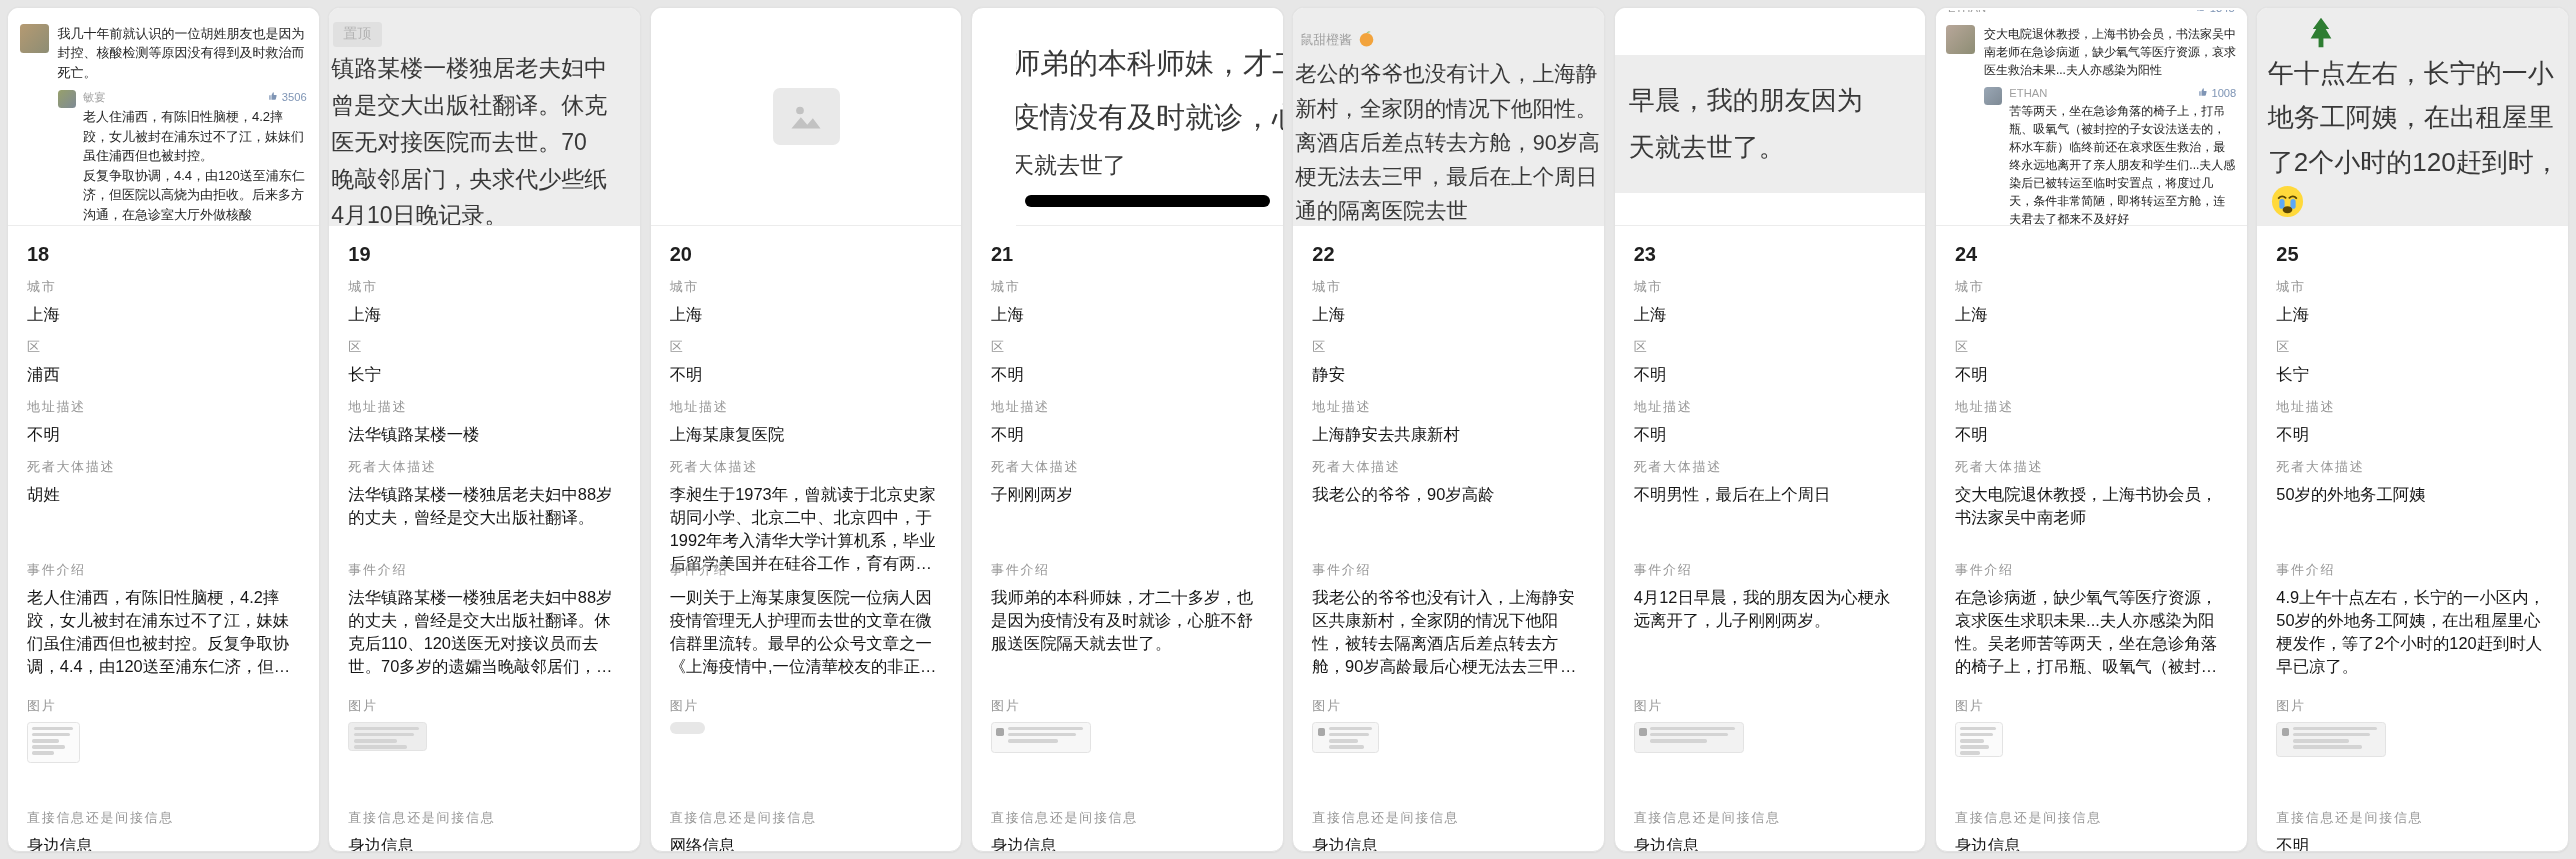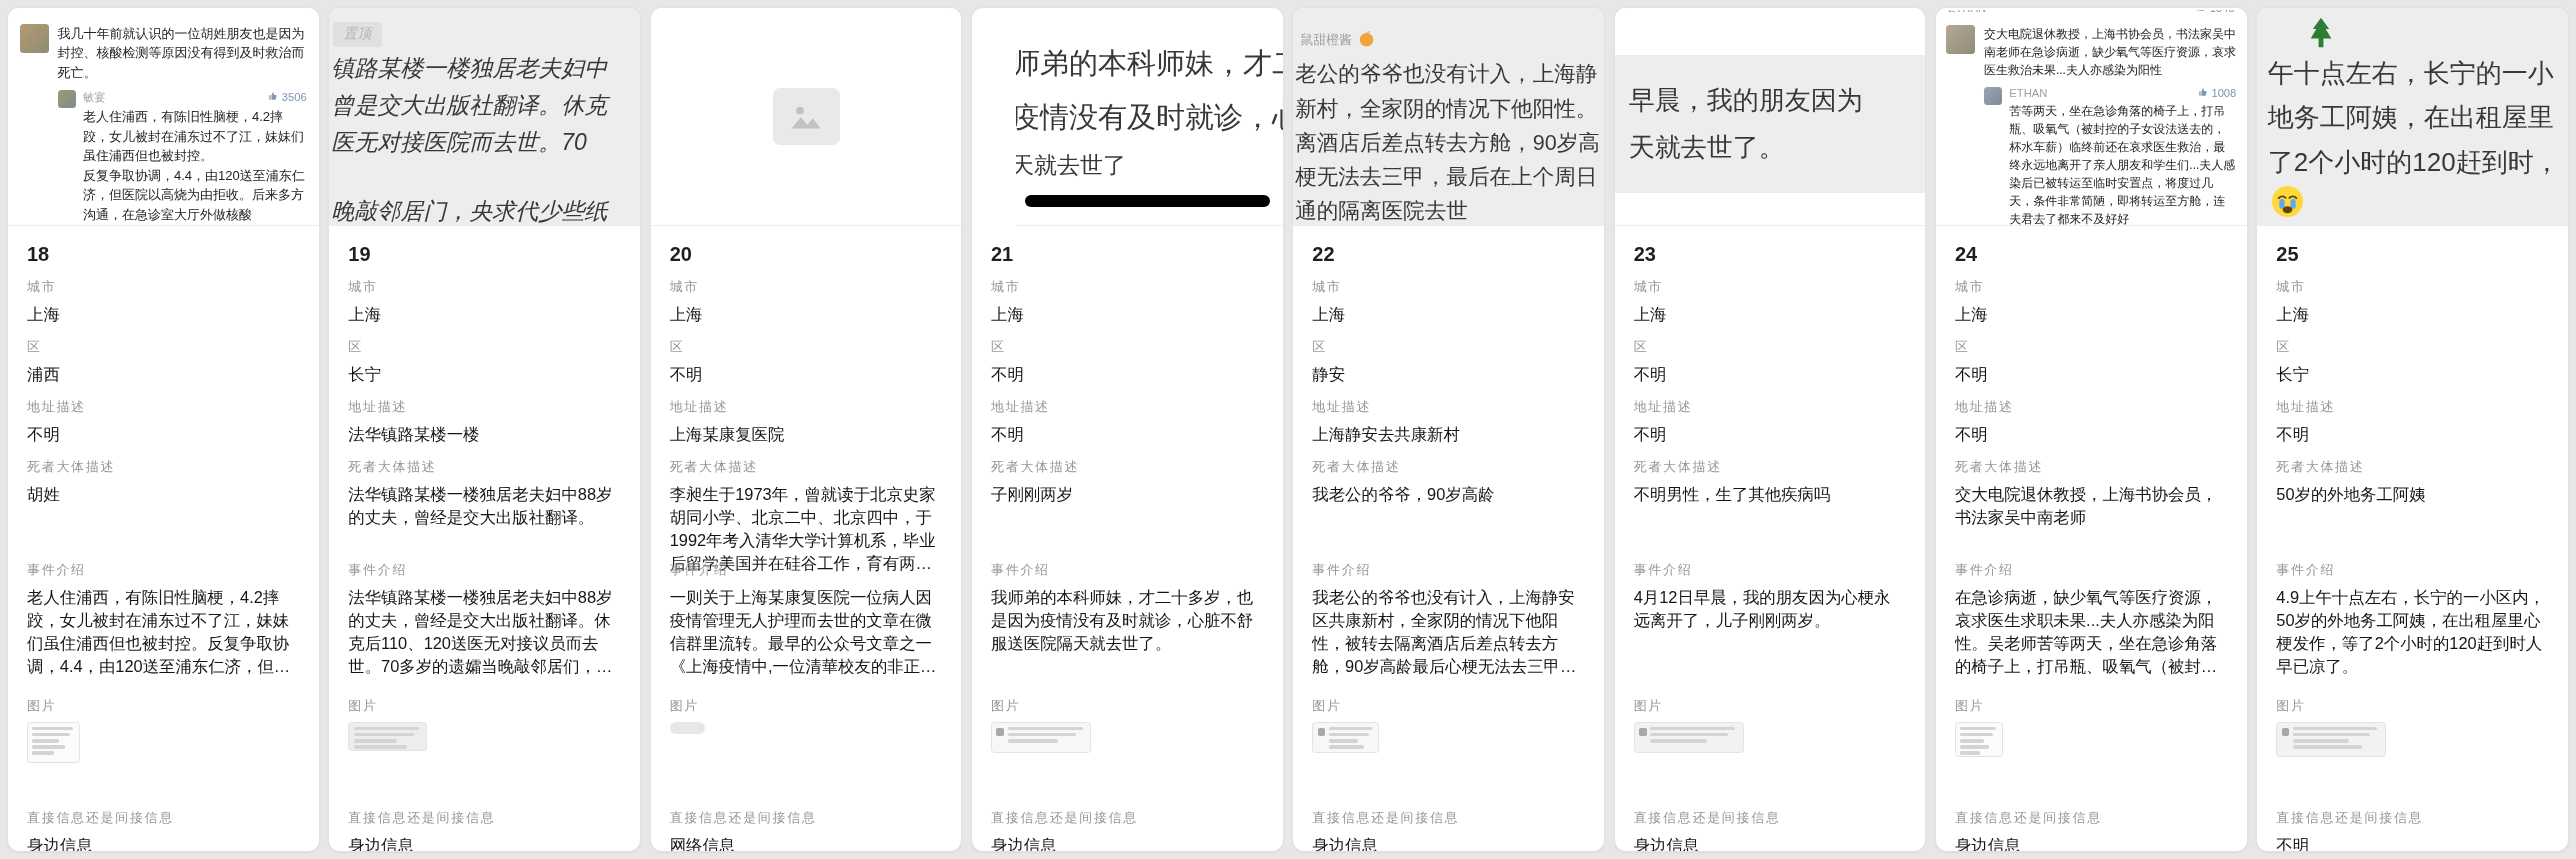--- a/index.html
+++ b/index.html
@@ -124,26 +124,26 @@
       </section>
       <section class="f fd">
         <div class="lbl">直接信息还是间接信息</div>
         <div class="val">身边信息</div>
       </section>
     </div>
   </article>
 
   <article class="card">
     <div class="preview" style="background: rgb(237, 237, 237);">
-        <div class="pv-inner" style="padding: 5.2px 0px 0px; margin-left: -5.2px; font-style: italic;">
+        <div class="pv-inner" style="padding: 5.2px 0px 0px; margin-left: -5.2px;">
           <div><span class="badge">置顶</span></div>
           <div class="bigline" style="font-size: 23px; line-height: 1.6; padding-left: 7px;">镇路某楼一楼独居老夫妇中</div>
           <div class="bigline" style="font-size: 23px; line-height: 1.6; padding-left: 7px;">曾是交大出版社翻译。休克</div>
           <div class="bigline" style="font-size: 23px; line-height: 1.6; padding-left: 7px;">医无对接医院而去世。70</div>
-          <div class="bigline" style="font-size: 23px; line-height: 1.6; padding-left: 7px; margin-top: 32px;">晚敲邻居门，央求代少些纸</div>
+          <div class="bigline" style="font-size: 23px; line-height: 1.6; padding-left: 7px;">晚敲邻居门，央求代少些纸</div>
           <div class="bigline" style="font-size: 23px; line-height: 1.6; padding-left: 7px;">4月10日晚记录。</div>
         </div>
       </div>
     <div class="body">
       <div class="num">19</div>
       <section class="f fc">
         <div class="lbl">城市</div>
         <div class="val">上海</div>
       </section>
       <section class="f fr">
@@ -352,21 +352,21 @@
       <section class="f fr">
         <div class="lbl">区</div>
         <div class="val">不明</div>
       </section>
       <section class="f fa">
         <div class="lbl">地址描述</div>
         <div class="val">不明</div>
       </section>
       <section class="f fdec">
         <div class="lbl">死者大体描述</div>
-        <div class="val">不明男性，生了其他疾病吗</div>
+        <div class="val">不明男性，最后在上个周日</div>
       </section>
       <section class="f fev">
         <div class="lbl">事件介绍</div>
         <div class="val">4月12日早晨，我的朋友因为心梗永远离开了，儿子刚刚两岁。</div>
       </section>
       <section class="f fimg">
         <div class="lbl">图片</div>
         <div class="thumb" style="width: 110px; height: 31px; background: rgb(242, 242, 242);">
             <span class="t-avatar"></span>
             <span class="t-lines">

